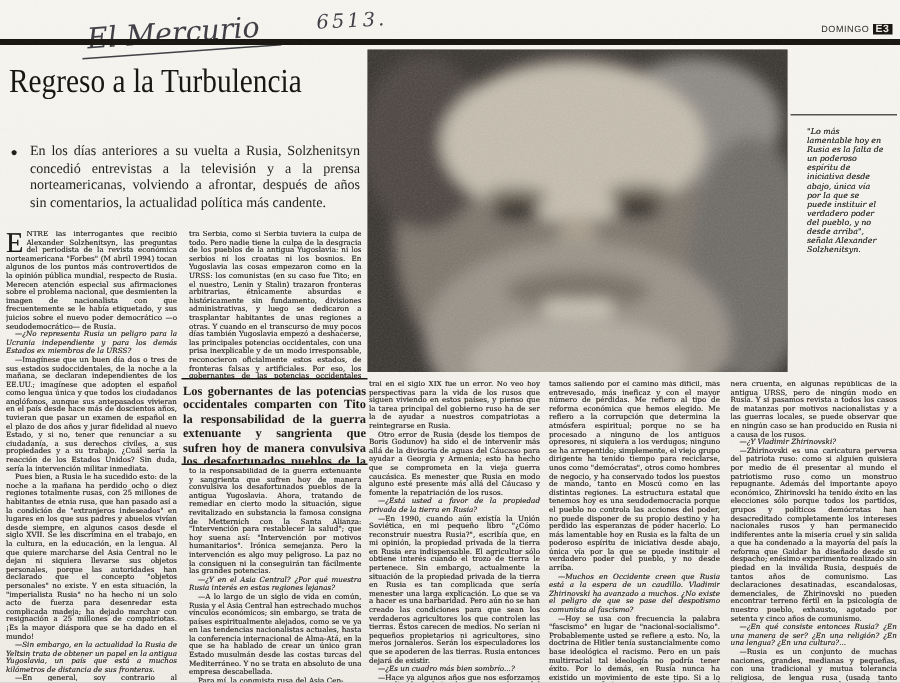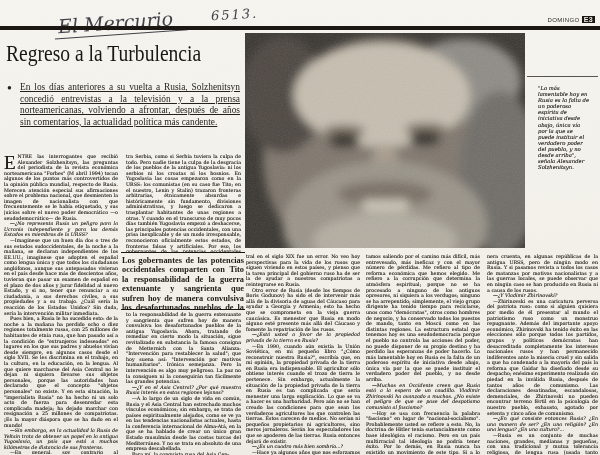--- a/index.html
+++ b/index.html
@@ -22,22 +22,22 @@
   .page-marker{position:absolute;right:5px;top:16px;font-family:"Liberation Sans",sans-serif;
     font-size:6px;color:#2a2823;letter-spacing:.4px;filter:blur(.4px);display:flex;gap:2px;align-items:center;}
   .pm-box{background:#17140f;color:#f1efe8;padding:0 2px;font-size:7px;font-weight:bold;}
   
   .kicker{position:absolute;left:7px;top:31px;font-family:"Liberation Serif",serif;
     font-size:11.5px;letter-spacing:.2px;color:#191713;}
   .headline{position:absolute;left:6px;top:41px;margin:0;font-family:"Liberation Serif",serif;
     font-weight:normal;font-size:22.5px;color:#15130f;white-space:nowrap;
     transform:scaleX(.87);transform-origin:left top;letter-spacing:0;}
   .bullets{position:absolute;left:7px;top:80px;width:233px;}
-  .bullet{margin:2px 0 6px 0;font-family:"Liberation Serif",serif;font-size:9.4px;
-    line-height:11.6px;text-align:justify;color:#201d18;padding-left:13px;position:relative;text-decoration:underline;}
+  .bullet{margin:16px 0 6px 0;font-family:"Liberation Serif",serif;font-size:9.4px;
+    line-height:11.6px;text-align:justify;color:#201d18;padding-left:13px;position:relative;}
   .bullet::before{content:"●";position:absolute;left:0;top:0;font-size:8px;}
   
   .photo{position:absolute;left:245px;top:33px;width:280px;height:215px;overflow:hidden;background:#35312c;}
   
   .caption-rule{position:absolute;left:527px;top:76px;width:71px;height:1px;background:#55524c;}
   .margin-quote{position:absolute;left:538px;top:85px;width:52px;
     font-size:5.3px;line-height:6.1px;font-style:italic;color:#2e2c27;text-align:left;
     text-shadow:0 0 .35px rgba(45,42,38,.75);}
   
   .col{position:absolute;font-size:4.8px;line-height:5.6px;text-align:justify;

